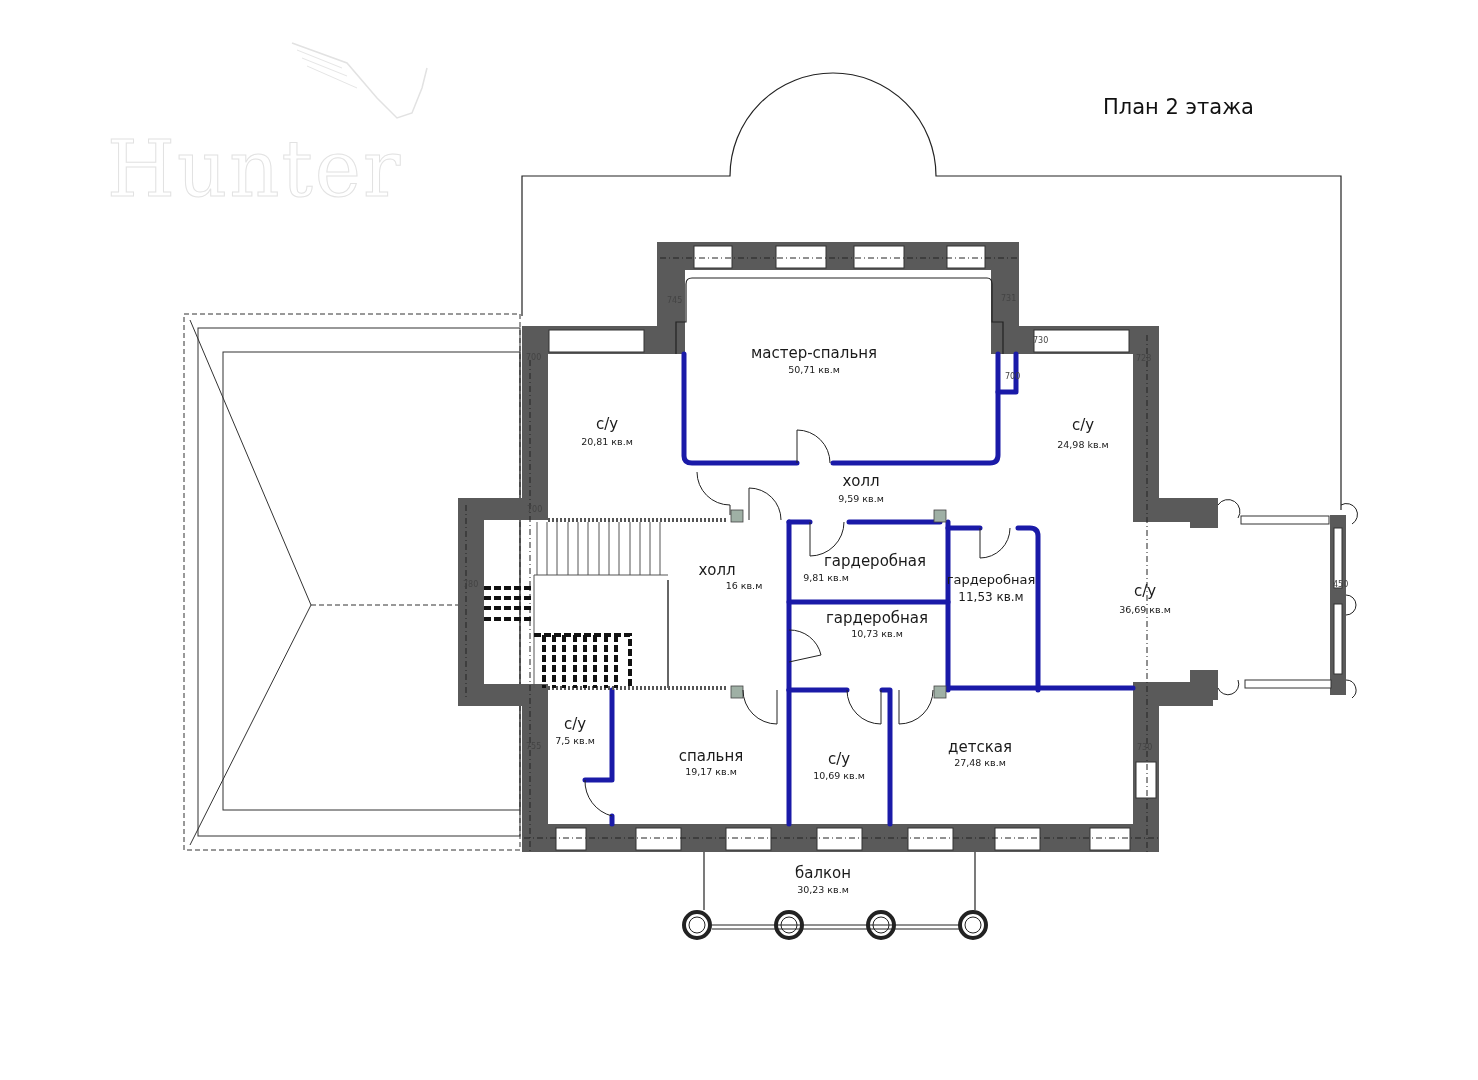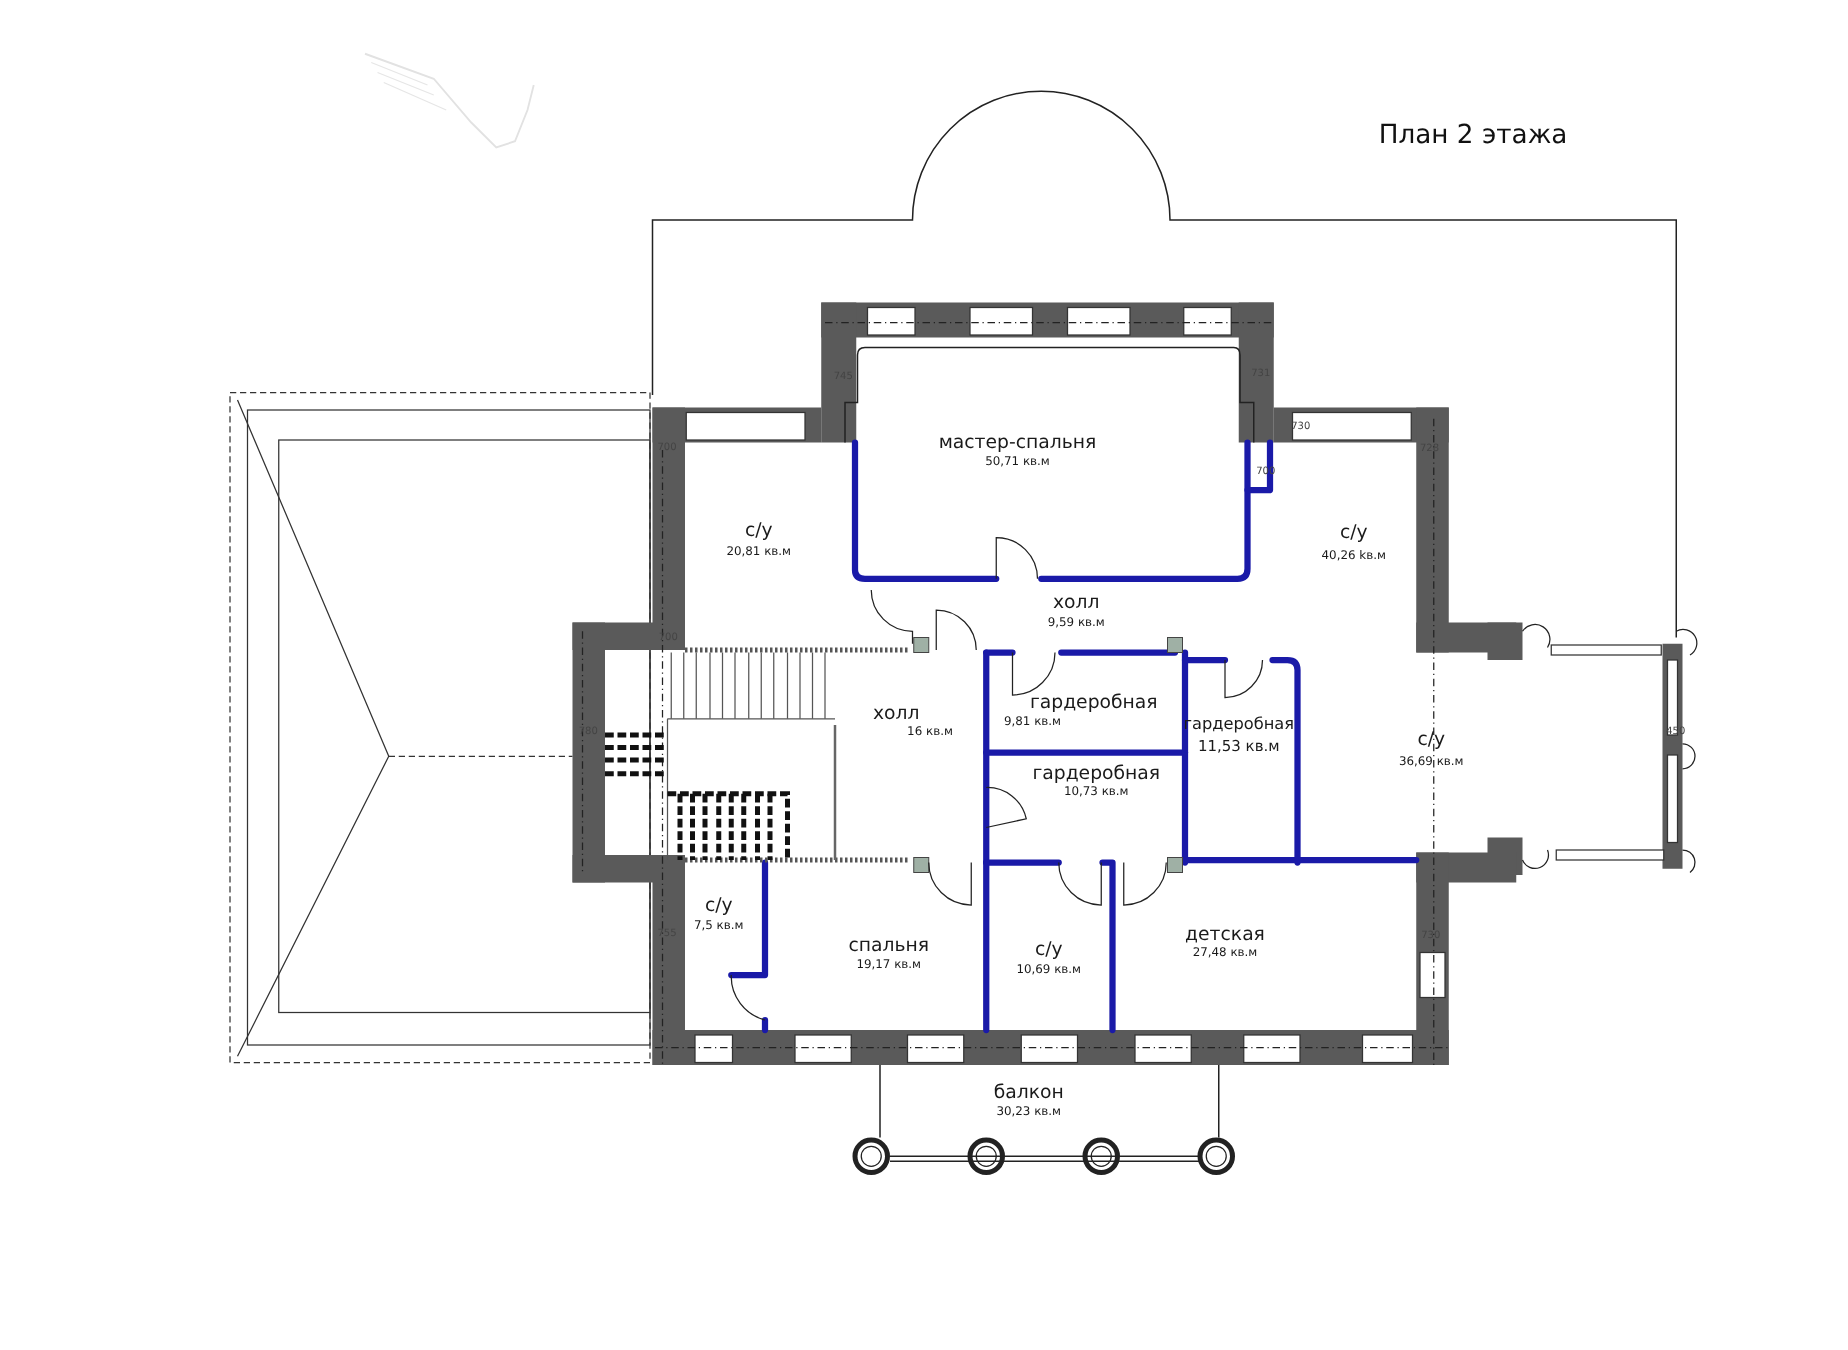--- a/index.html
+++ b/index.html
@@ -181,37 +181,38 @@
     <circle class="col" cx="789" cy="925" r="13"></circle>
       <circle class="col2" cx="789" cy="925" r="8"></circle>
     <circle class="col" cx="881" cy="925" r="13"></circle>
       <circle class="col2" cx="881" cy="925" r="8"></circle>
     <circle class="col" cx="973" cy="925" r="13"></circle>
       <circle class="col2" cx="973" cy="925" r="8"></circle>
   </g>
 </svg>
 
 <div id="logo">
+  <div class="l2">Hunter</div>
   <svg style="position:absolute;left:235px;top:0;width:150px;height:110px" viewBox="0 0 150 110">
     <path d="M5,5 L60,25 L90,60 L110,80 L125,75 L135,50 L140,30" fill="none" stroke="#e2e2e2" stroke-width="1.5"></path>
     <path d="M10,12 L55,30 M15,20 L60,38 M20,28 L70,50" fill="none" stroke="#e6e6e6" stroke-width="1"></path>
   </svg>
 </div>
 
 <div id="title">План 2 этажа</div>
 
 <div id="labels">
   <div class="room-name" style="left:814px;top:344px">мастер-спальня</div>
   <div class="room-area" style="left:814px;top:364px">50,71 кв.м</div>
 
   <div class="room-name" style="left:607px;top:415px">с/у</div>
   <div class="room-area" style="left:607px;top:436px">20,81 кв.м</div>
 
   <div class="room-name" style="left:1083px;top:416px">с/у</div>
-  <div class="room-area" style="left:1083px;top:439px">40,26 kв.м</div>
+  <div class="room-area" style="left:1083px;top:439px">24,98 kв.м</div>
 
   <div class="room-name" style="left:861px;top:472px">холл</div>
   <div class="room-area" style="left:861px;top:493px">9,59 кв.м</div>
 
   <div class="room-name" style="left:717px;top:561px">холл</div>
   <div class="room-area" style="left:744px;top:580px">16 кв.м</div>
 
   <div class="room-name" style="left:875px;top:552px">гардеробная</div>
   <div class="room-area" style="left:826px;top:572px">9,81 кв.м</div>
 

